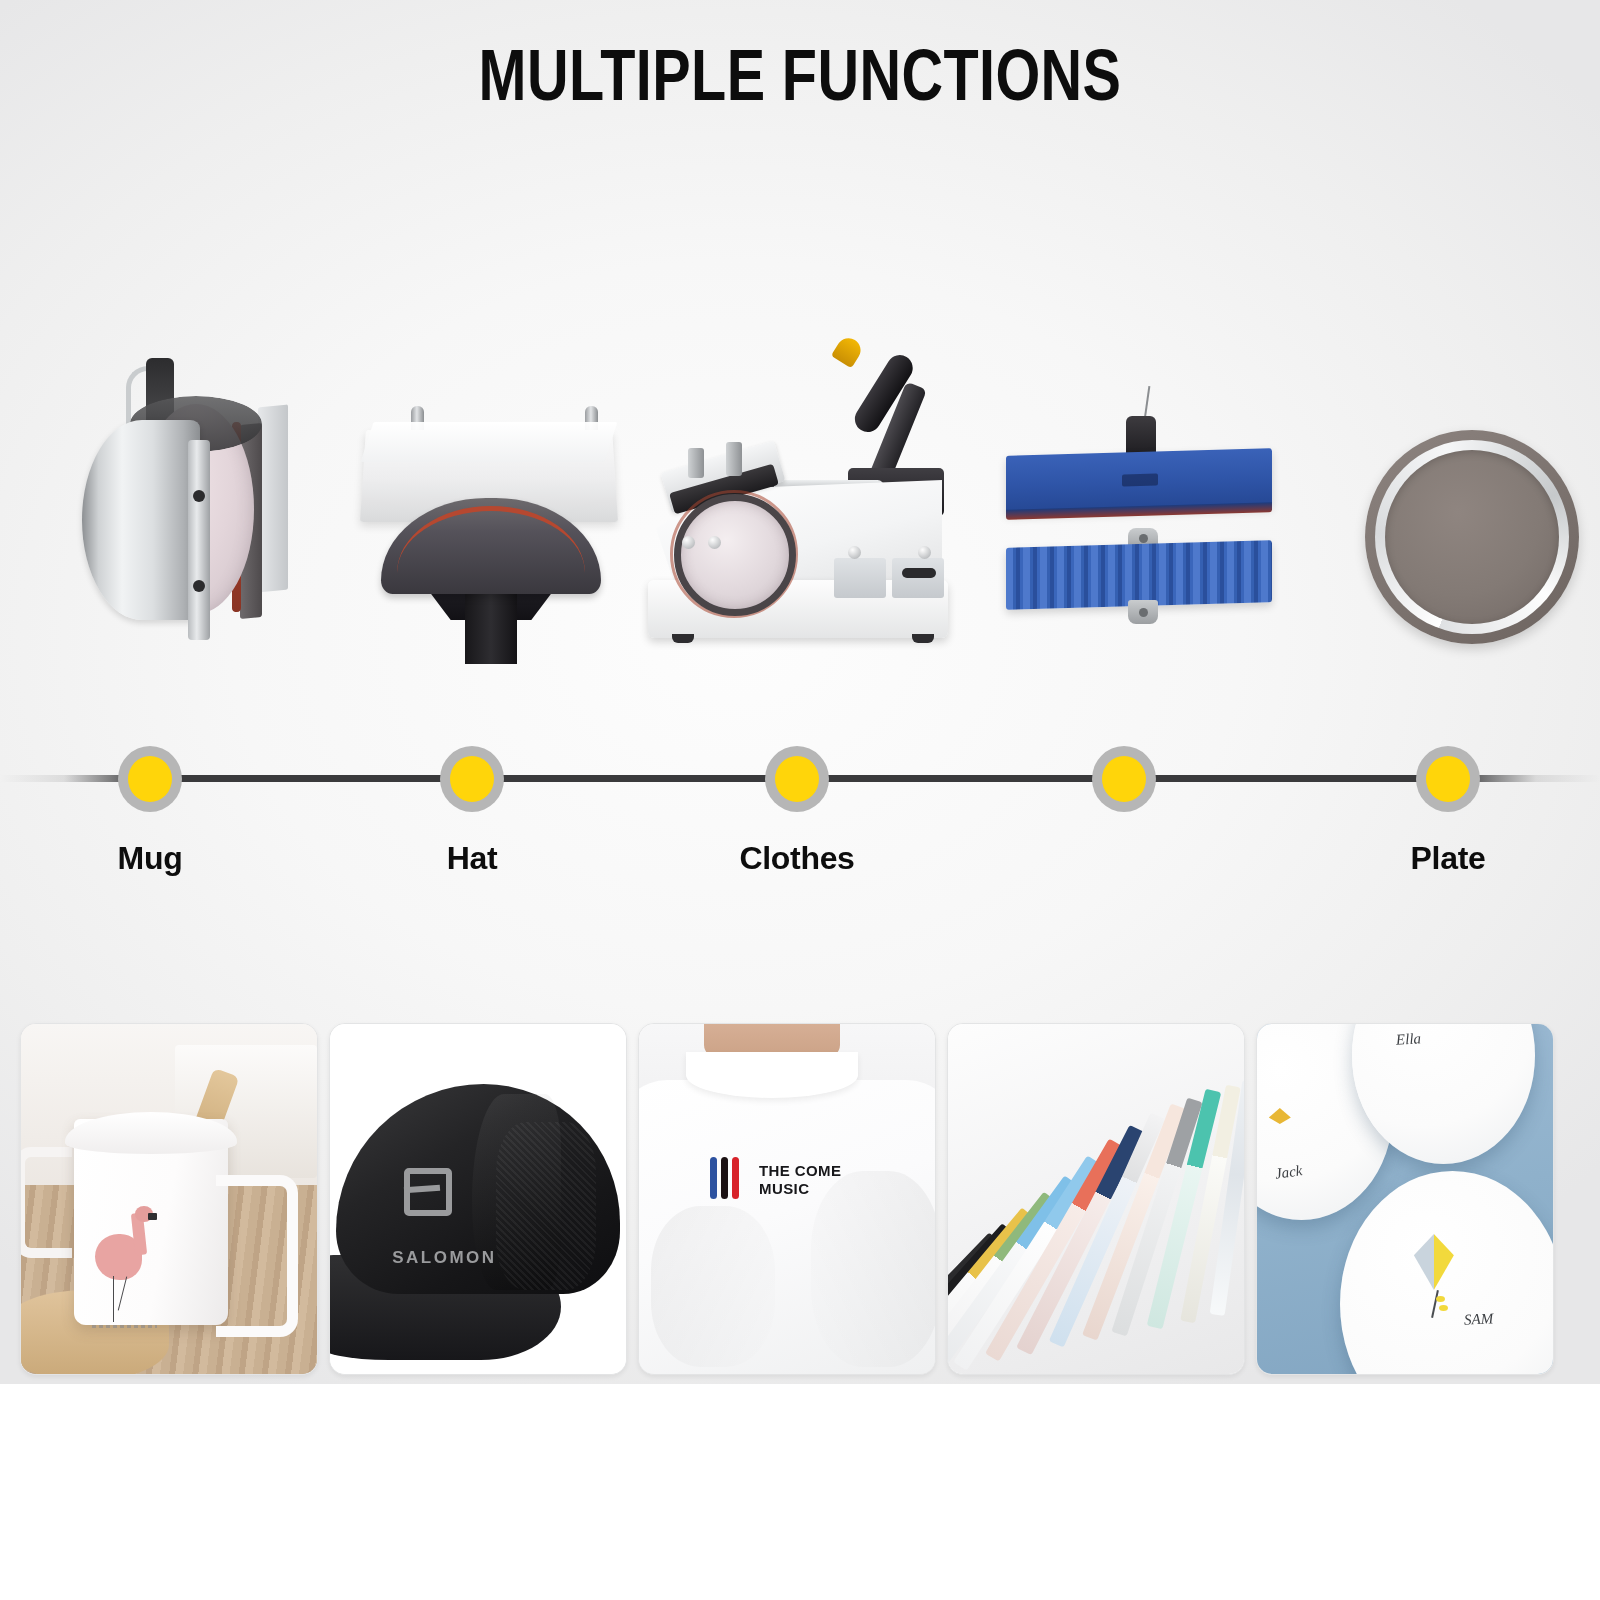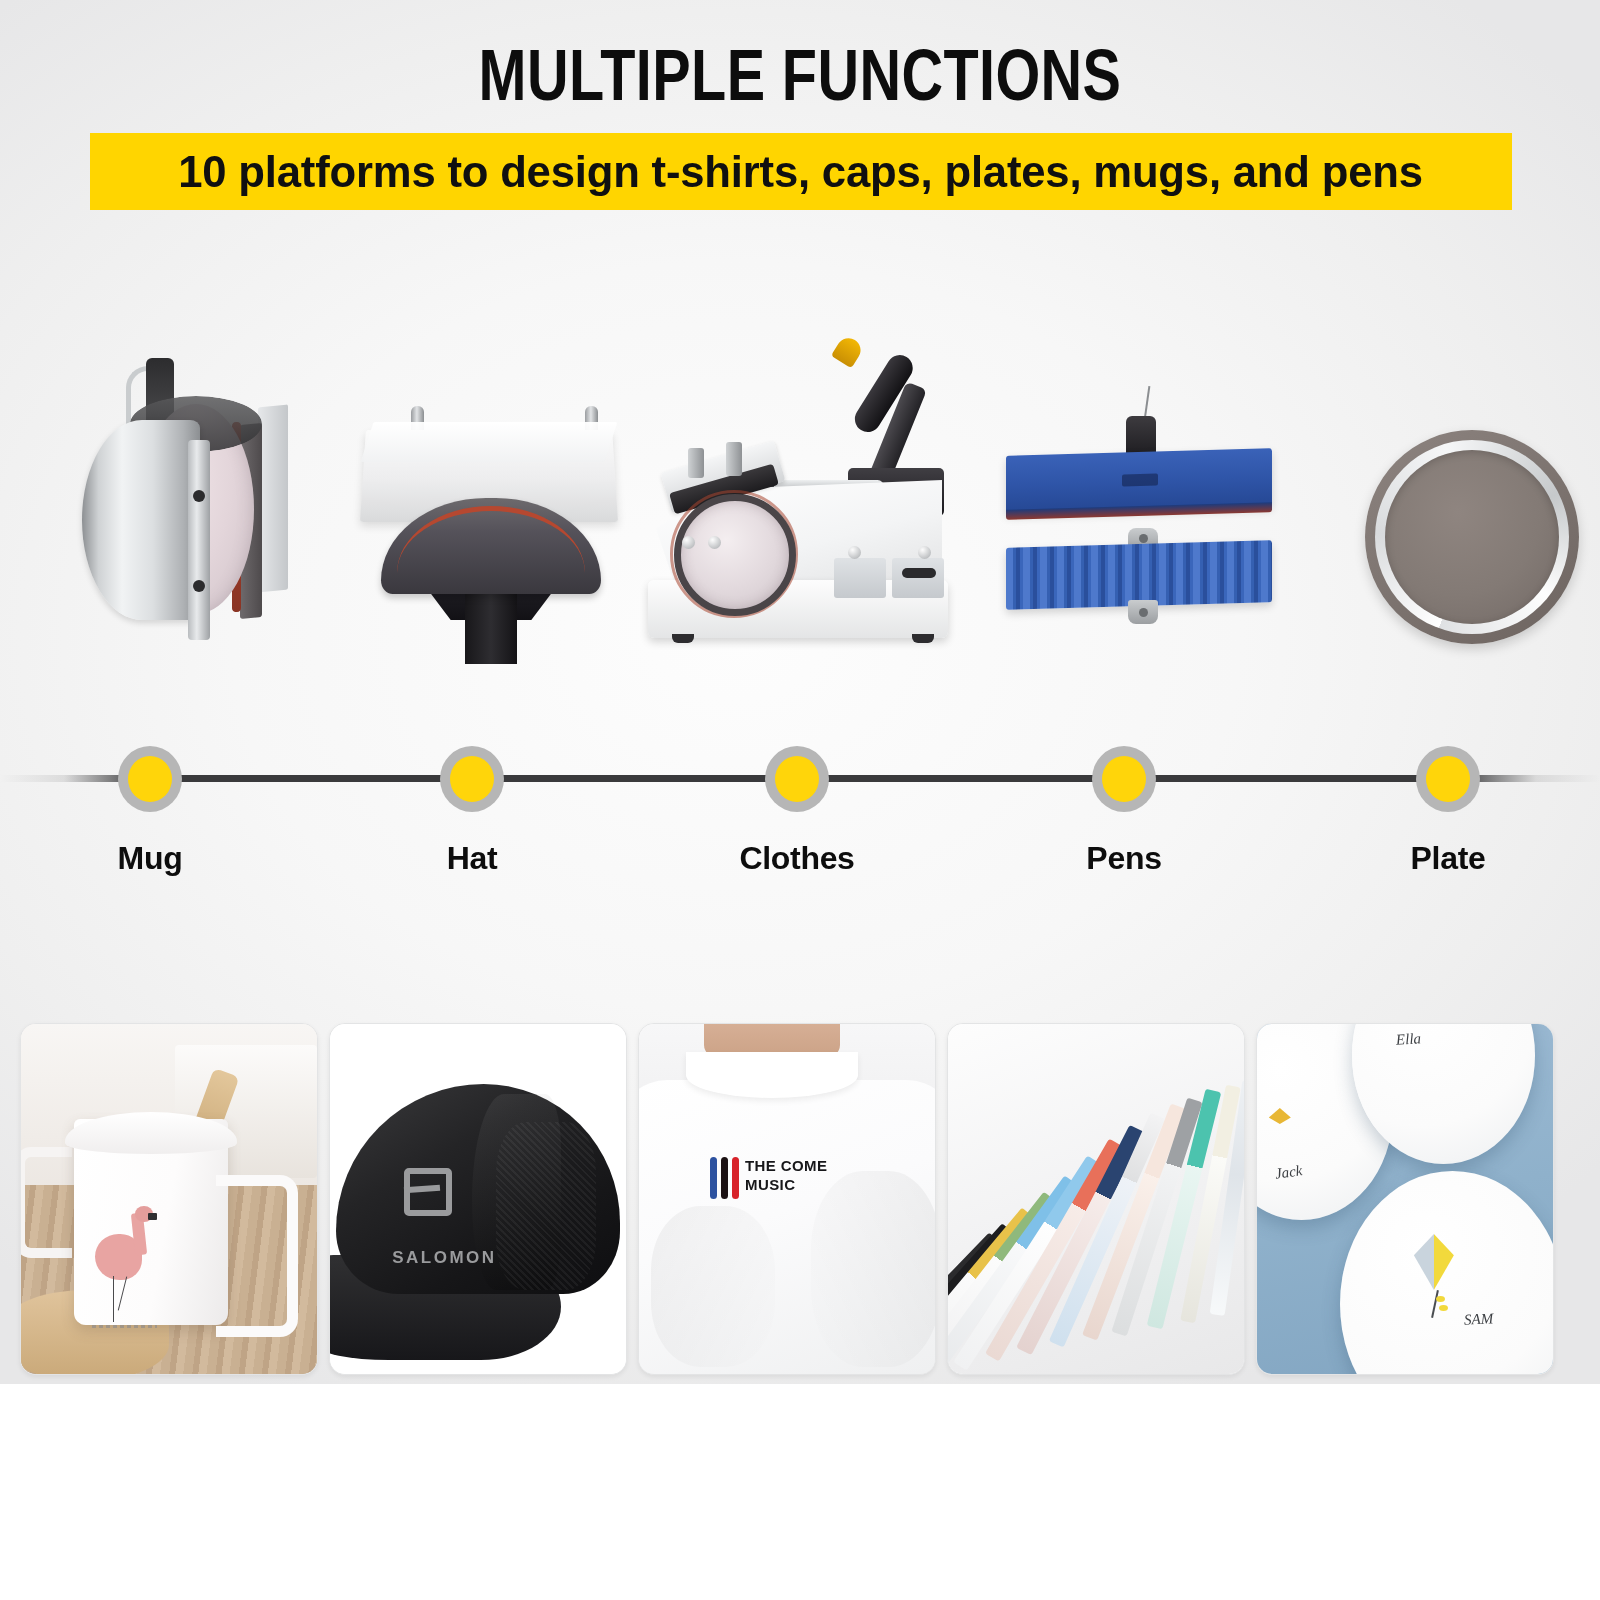--- a/index.html
+++ b/index.html
@@ -402,21 +402,21 @@
   .p3-collar{position:absolute;left:16%;top:8%;width:58%;height:13%;
     background:#ffffff;border-radius:0 0 50% 50%;
     box-shadow:0 3px 6px rgba(0,0,0,.07);}
   .p3-shirt{position:absolute;left:-6%;top:16%;width:112%;height:86%;
     background:linear-gradient(160deg,#ffffff 0%,#fbfbfc 45%,#eeeff0 100%);
     border-radius:14% 14% 0 0;}
   .p3-fold1{position:absolute;left:4%;top:52%;width:42%;height:46%;
     background:linear-gradient(115deg,rgba(0,0,0,.05),rgba(0,0,0,0));border-radius:40%;}
   .p3-fold2{position:absolute;left:58%;top:42%;width:44%;height:56%;
     background:linear-gradient(245deg,rgba(0,0,0,.05),rgba(0,0,0,0));border-radius:40%;}
-  .p3-logo{position:absolute;left:24%;top:38%;display:flex;align-items:flex-start;gap:6px;}
+  .p3-logo{position:absolute;left:24%;top:38%;display:flex;align-items:flex-end;gap:20px;}
   .p3-bars{display:flex;gap:4px;}
   .p3-bar{width:7px;height:42px;border-radius:4px;}
   .p3-b1{background:#2d52a0;} .p3-b2{background:#1c1214;} .p3-b3{background:#d8232a;}
   .p3-txt{font-size:15px;font-weight:bold;color:#17171a;line-height:1.25;letter-spacing:.4px;}
 
   
   .p4-bg{background:linear-gradient(160deg,#fdfdfd 0%,#f2f2f3 50%,#e8e8e9 100%);}
   .pen{position:absolute;border-radius:3px;transform-origin:center;}
 
   
@@ -441,23 +441,20 @@
   
   .footer-strip{position:absolute;left:0;top:1384px;width:1600px;height:216px;background:#ffffff;}
 </style>
 </head>
 <body>
 
 <div id="stage">
 
   <div class="title">MULTIPLE FUNCTIONS</div>
 
-  <div class="banner">
-    <span class="banner-text">10 platforms to design t-shirts, caps, plates, mugs, and pens</span>
-  </div>
 
   <div class="products">
 
     <div class="prod mug-wrap">
       <div class="mw-cable"></div>
       <div class="mw-neck"></div>
       <div class="mw-back"></div>
       <div class="mw-foam"></div>
       <div class="mw-red"></div>
       <div class="mw-inner"></div>
@@ -531,21 +528,20 @@
 
   <div class="tl-dot" style="left:118px"></div>
   <div class="tl-dot" style="left:440px"></div>
   <div class="tl-dot" style="left:765px"></div>
   <div class="tl-dot" style="left:1092px"></div>
   <div class="tl-dot" style="left:1416px"></div>
 
   <div class="tl-label" style="left:0px">Mug</div>
   <div class="tl-label" style="left:322px">Hat</div>
   <div class="tl-label" style="left:647px">Clothes</div>
-  <div class="tl-label" style="left:974px">Pens</div>
   <div class="tl-label" style="left:1298px">Plate</div>
 
   <div class="cards">
 
     <div class="card c1">
       <div class="ph p1-bg">
         <div class="p1-wall"></div>
         <div class="p1-shelf"></div>
         <div class="p1-wood"></div>
         <div class="p1-board"></div>

